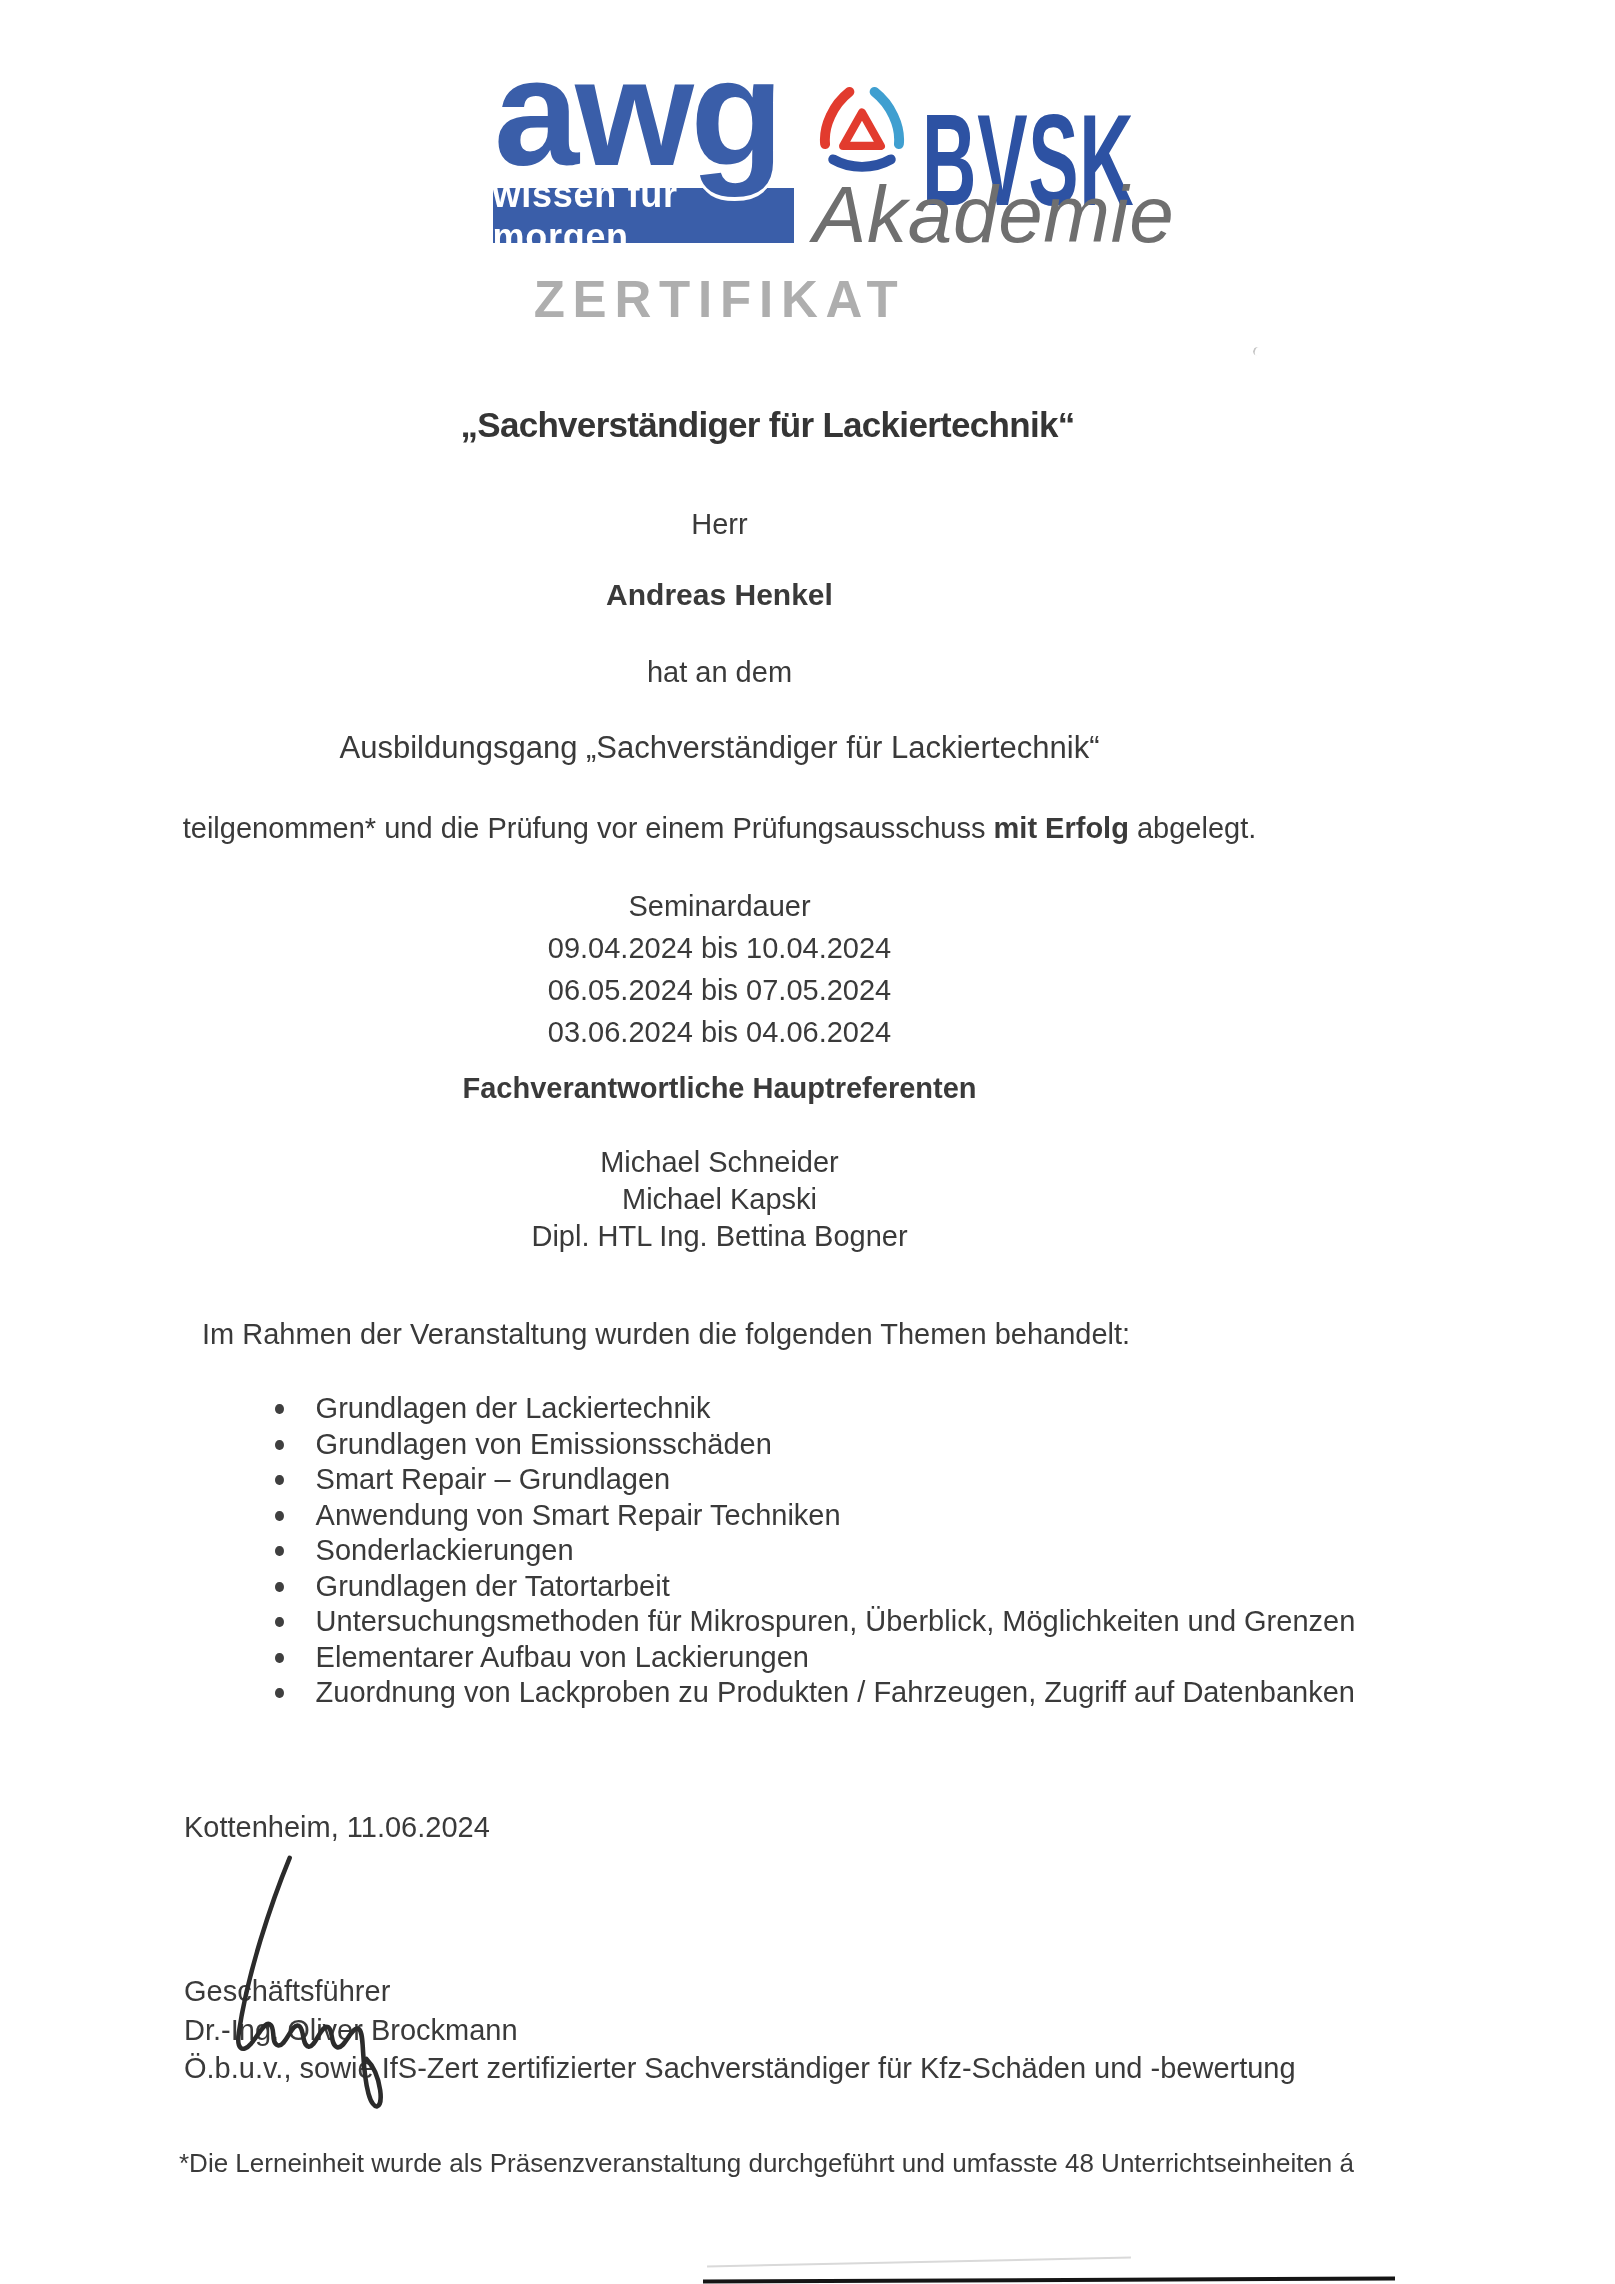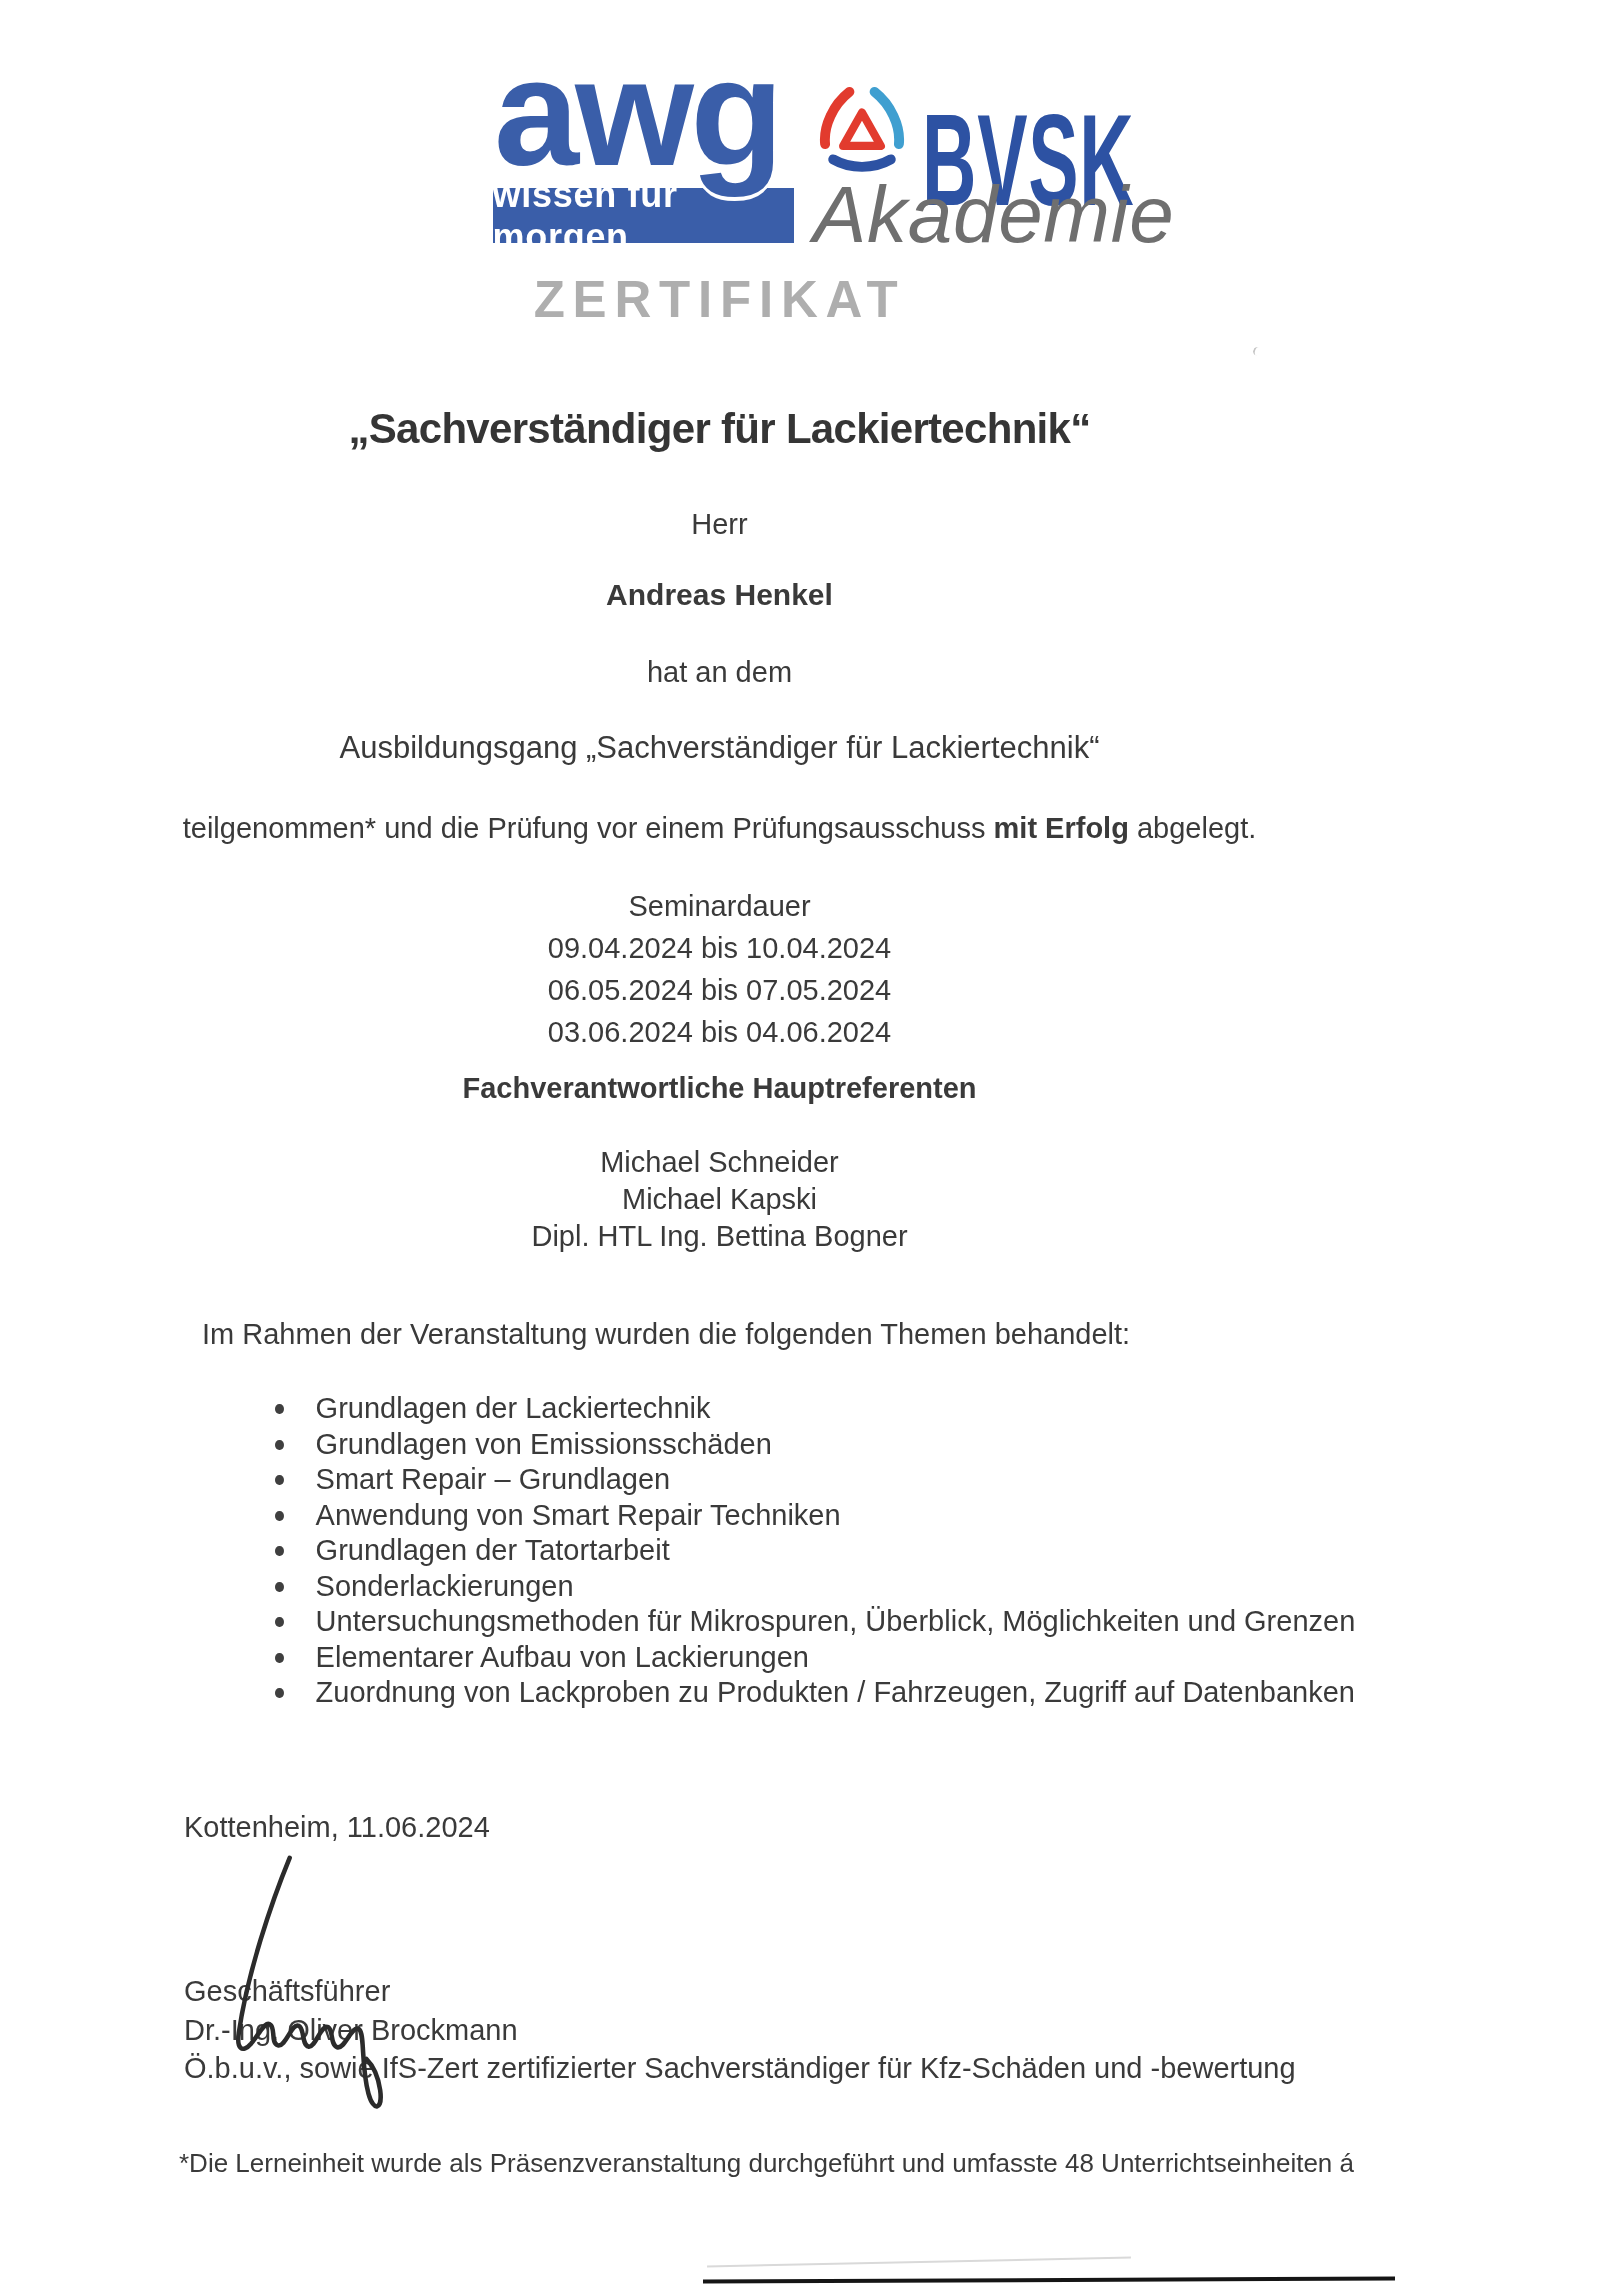--- a/index.html
+++ b/index.html
@@ -19,21 +19,21 @@
 
   
   .bvsk-icon{left:817px;top:85px;}
   .bvsk-word{left:922px;top:95px;font-size:130px;line-height:130px;font-weight:bold;color:#2d52a3;
              letter-spacing:1.3px;transform:scaleX(0.58);transform-origin:left top;}
   .bvsk-sub{left:813px;top:175px;font-size:80px;line-height:80px;font-weight:normal;font-style:italic;
             color:#6f6f6f;letter-spacing:0.7px;}
 
   .zertifikat{top:270px;font-size:51px;font-weight:bold;letter-spacing:7.8px;color:#aeaeae;}
 
-  .title{top:405px;font-size:42px;font-weight:bold;letter-spacing:-0.7px;color:#353535;}
+  .title{top:405px;font-size:35px;font-weight:bold;letter-spacing:-0.7px;color:#353535;padding-left:48px;}
   .salutation{top:508px;font-size:29px;}
   .recipient{top:578px;font-size:30px;font-weight:bold;}
   .intro{top:656px;font-size:29px;}
   .course-line{top:730px;font-size:31px;}
   .participation{top:812px;font-size:29px;}
   .participation b{font-weight:bold;}
 
   .seminar{top:885px;font-size:29px;line-height:42px;}
   .referents-heading{top:1072px;font-size:29px;font-weight:bold;}
   .referent-names{top:1144px;font-size:29px;line-height:37px;}
@@ -103,22 +103,22 @@
     <div>Michael Kapski</div>
     <div>Dipl. HTL Ing. Bettina Bogner</div>
   </div>
 
   <div class="abs topics-intro">Im Rahmen der Veranstaltung wurden die folgenden Themen behandelt:</div>
   <div class="abs topics">
     <div class="topic"><span class="dot"></span><span>Grundlagen der Lackiertechnik</span></div>
     <div class="topic"><span class="dot"></span><span>Grundlagen von Emissionsschäden</span></div>
     <div class="topic"><span class="dot"></span><span>Smart Repair – Grundlagen</span></div>
     <div class="topic"><span class="dot"></span><span>Anwendung von Smart Repair Techniken</span></div>
+    <div class="topic"><span class="dot"></span><span>Sonderlackierungen</span></div>
     <div class="topic"><span class="dot"></span><span>Grundlagen der Tatortarbeit</span></div>
-    <div class="topic"><span class="dot"></span><span>Sonderlackierungen</span></div>
     <div class="topic"><span class="dot"></span><span>Untersuchungsmethoden für Mikrospuren, Überblick, Möglichkeiten und Grenzen</span></div>
     <div class="topic"><span class="dot"></span><span>Elementarer Aufbau von Lackierungen</span></div>
     <div class="topic"><span class="dot"></span><span>Zuordnung von Lackproben zu Produkten / Fahrzeugen, Zugriff auf Datenbanken</span></div>
   </div>
 
   <div class="abs place-date">Kottenheim, 11.06.2024</div>
 
   <svg class="abs signature" width="280" height="280" viewBox="0 0 430 430">
     <path d="M150 12
              C 122 80, 85 190, 72 280

